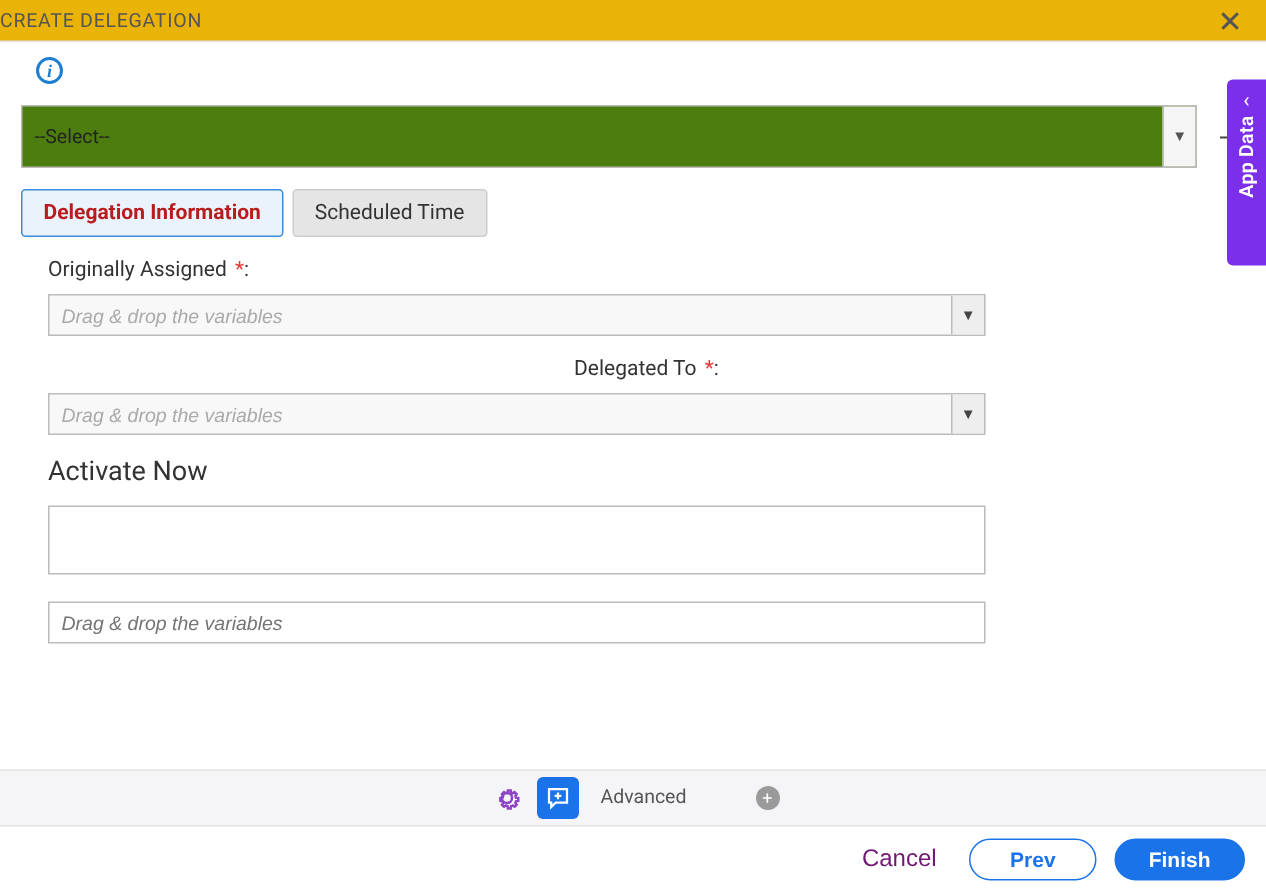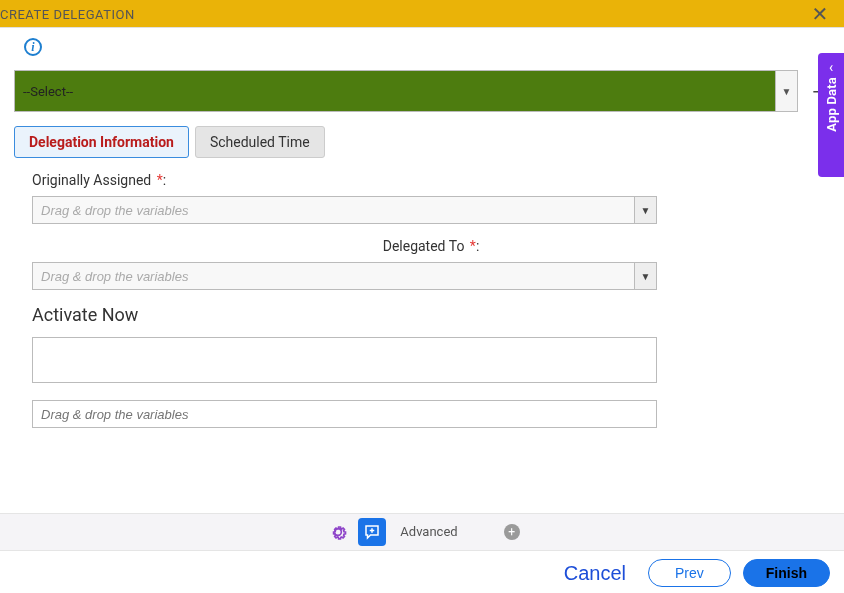--- a/index.html
+++ b/index.html
@@ -40,23 +40,23 @@
 
     .adv-bar { position:absolute; left:0; right:0; top:513px; height:38px; background:#f5f4f7; display:flex; align-items:center; justify-content:center; border-top:1px solid #e5e5e5; border-bottom:1px solid #e5e5e5; }
     .adv-bar .gear-icon, .adv-bar .comment-icon { width:28px; height:28px; display:flex; align-items:center; justify-content:center; margin-right:6px; cursor:pointer; }
     .gear-icon svg { width:20px; height:20px; }
     .comment-icon { background:#1a73e8; border-radius:4px; }
     .comment-icon svg { width:18px; height:18px; }
     .adv-label { margin-left:8px; color:#555; font-size:13px; display:flex; align-items:flex-start; cursor:pointer;gap:40px; }
     .adv-plus { margin-left:6px; width:16px; height:16px; border-radius:50%; background:#9a9a9a; color:#fff; font-size:12px; display:flex; align-items:center; justify-content:center; }
 
     .footer { position:absolute; left:0; right:0; bottom:0; height:40px; padding:0 14px; display:flex; align-items:center; justify-content:flex-end; gap:12px; }
-    .btn-cancel { background:none; border:none; color:#1d4ed8; font-size:20px; cursor:pointer; padding:6px 10px; }
-    .btn-prev { background:#fff; border:1.5px solid #1a73e8; color:#1a73e8; font-size:14px; padding:5px 26px; border-radius:18px; cursor:pointer; font-weight:400; }
-    .btn-finish { background:#1a73e8; border:1.5px solid #1a73e8; color:#000000; font-size:14px; padding:5px 22px; border-radius:18px; cursor:pointer; font-weight:600; }
+    .btn-cancel { background:none; border:none; color:#701a75; font-size:16px; cursor:pointer; padding:6px 10px; }
+    .btn-prev { background:#fff; border:1.5px solid #1a73e8; color:#1a73e8; font-size:14px; padding:5px 26px; border-radius:18px; cursor:pointer; font-weight:700; }
+    .btn-finish { background:#1a73e8; border:1.5px solid #1a73e8; color:#ffffff; font-size:14px; padding:5px 22px; border-radius:18px; cursor:pointer; font-weight:600; }
 
     .side-tab { position:absolute; right:0; top:53px; width:26px; height:124px; background:#7b2feb; border-top-left-radius:4px; border-bottom-left-radius:4px; display:flex; flex-direction:column; align-items:center; padding-top:6px; cursor:pointer; }
     .side-tab .chev { color:#fff; font-size:14px; margin-bottom:2px; }
     .side-tab .side-label { writing-mode: vertical-rl; transform: rotate(180deg); color:#fff; font-size:13px; font-weight:600; letter-spacing:0.2px; }
   </style>
 </head>
 <body>
 
 <div class="title-bar">
   <span class="title-bar-title">CREATE DELEGATION</span>

